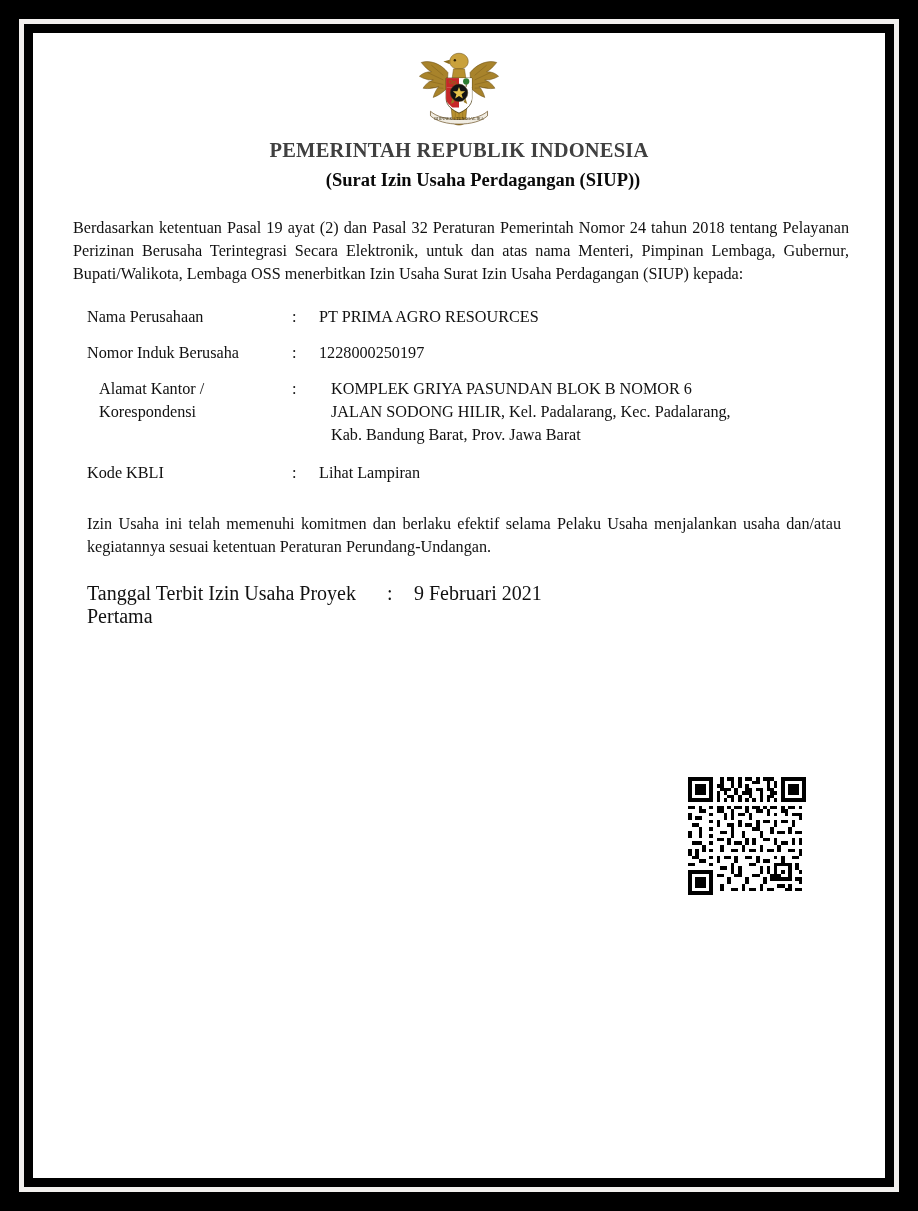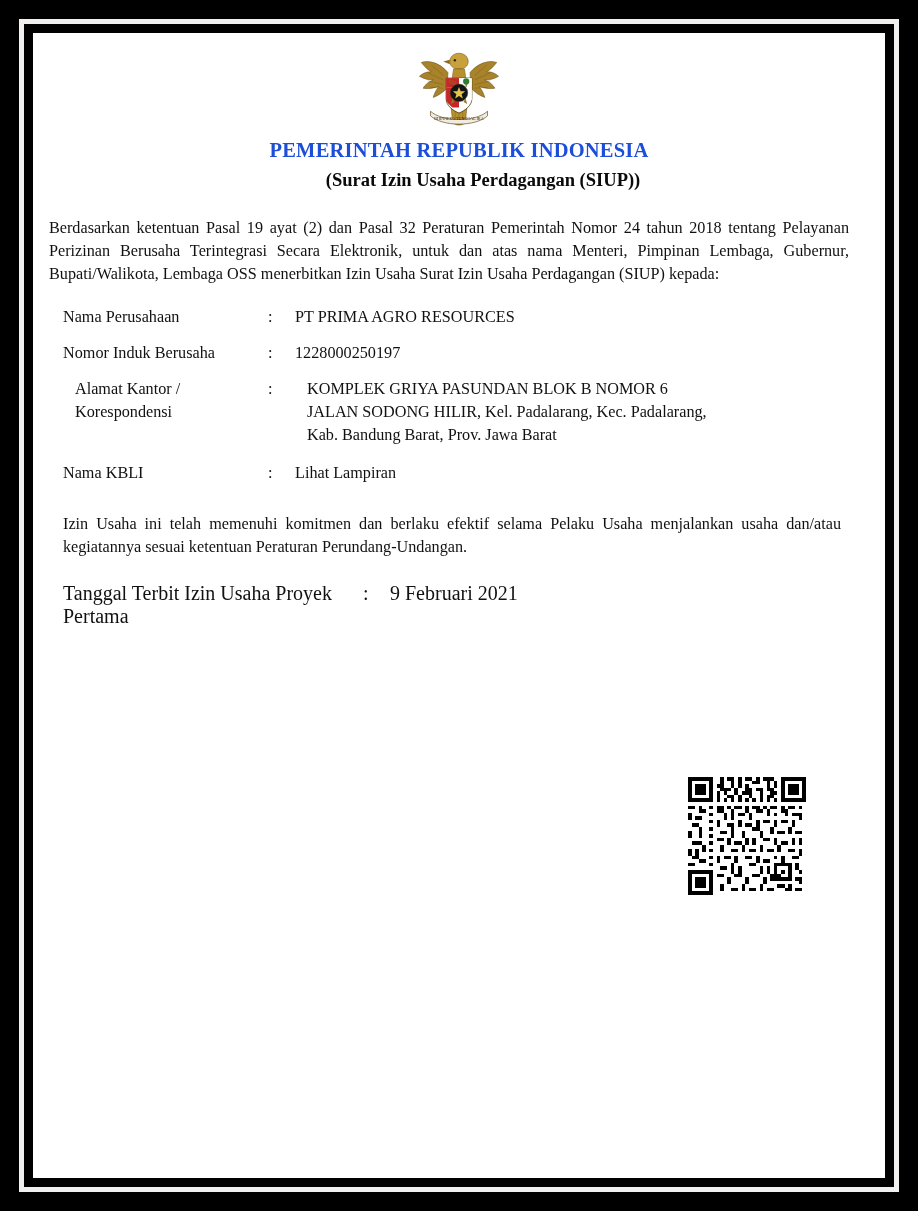--- a/index.html
+++ b/index.html
@@ -58,21 +58,21 @@
     display: inline-block;
     width: 92px;
     height: 92px;
   }
 
   .doc-org {
     text-align: center;
     font-size: 20.5px;
     font-weight: bold;
     letter-spacing: 0.2px;
-    color: #1d4ed8;
+    color: #404040;
     margin-top: 2px;
   }
   .doc-title {
     text-align: center;
     font-size: 21.5px;
     font-weight: bold;
     letter-spacing: 0.4px;
     color: #0a0a0a;
     margin-top: 37px;
   }
@@ -80,21 +80,21 @@
     text-align: center;
     font-size: 18.5px;
     font-weight: bold;
     color: #0a0a0a;
     margin-top: 8px;
     padding-left: 48px;
   }
 
   
   .body-area {
-    padding: 0 36px 0 16px;
+    padding: 0 36px 0 40px;
   }
   .intro-para {
     margin-top: 26px;
     font-size: 16.2px;
     line-height: 1.42;
     text-align: justify;
     color: #111111;
   }
 
   
@@ -251,21 +251,21 @@
                   <span class="addr-line">Korespondensi</span>
                 </td>
                 <td class="fld-colon">:</td>
                 <td class="fld-value">
                   <span class="addr-line">KOMPLEK GRIYA PASUNDAN BLOK B NOMOR 6</span>
                   <span class="addr-line">JALAN SODONG HILIR, Kel. Padalarang, Kec. Padalarang,</span>
                   <span class="addr-line">Kab. Bandung Barat, Prov. Jawa Barat</span>
                 </td>
               </tr>
               <tr class="tight">
-                <td class="fld-label">Nama KBLI</td>
+                <td class="fld-label">Kode KBLI</td>
                 <td class="fld-colon">:</td>
                 <td class="fld-value">Lihat Lampiran</td>
               </tr>
             </tbody>
           </table>
 
           <div class="closing">
             <p>Izin Usaha ini telah memenuhi komitmen dan berlaku efektif selama Pelaku Usaha menjalankan usaha dan/atau kegiatannya sesuai ketentuan Peraturan Perundang-Undangan.</p>
           </div>
 

